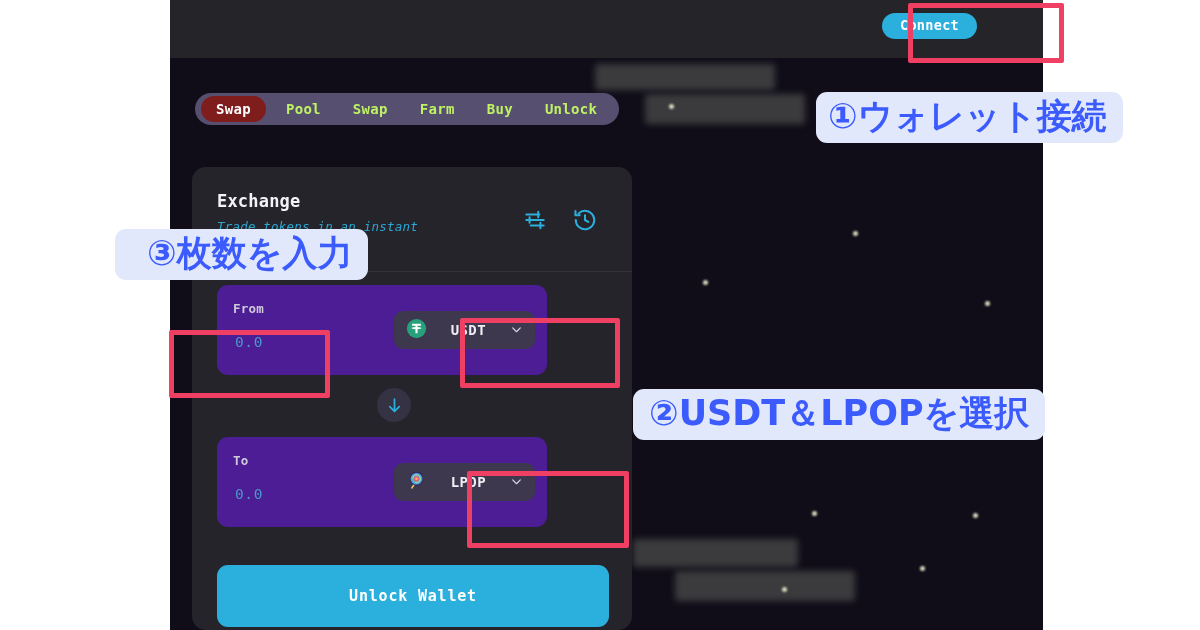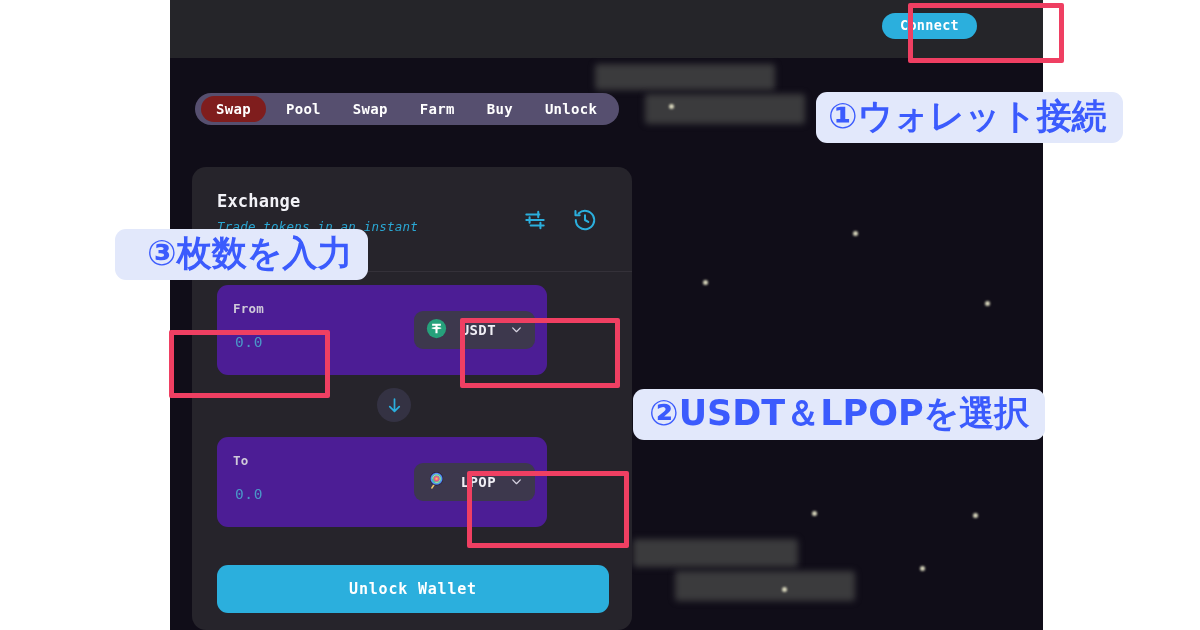--- a/index.html
+++ b/index.html
@@ -31,21 +31,21 @@
   .blob{position:absolute;background:#3b3b3d;border-radius:3px;filter:blur(3px);}
   .star{position:absolute;width:5px;height:5px;border-radius:50%;
         background:#d9d7bd;filter:blur(1.1px);}
   
   #tabbar{
     position:absolute;left:25px;top:93px;height:32px;
     background:#564f6f;border-radius:16px;display:flex;align-items:center;
     padding:0 6px;gap:0;
   }
   .tab{
-    color:#ffffff;font-size:14px;font-weight:bold;letter-spacing:.3px;
+    color:#bef264;font-size:14px;font-weight:bold;letter-spacing:.3px;
     padding:0 16px;line-height:32px;cursor:pointer;white-space:nowrap;
     font-family:"DejaVu Sans Mono","Liberation Mono",monospace;
   }
   .tab.active{
     background:#7f1d1d;color:#ffffff;border-radius:14px;
     line-height:26px;height:26px;padding:0 15px;margin:0 4px 0 0;
   }
   
   #card{
     position:absolute;left:22px;top:167px;width:440px;height:463px;
@@ -81,34 +81,34 @@
     font-size:12.5px;font-weight:bold;letter-spacing:.2px;
   }
   .row-amount{
     position:absolute;left:16px;top:48px;color:#4a97c9;
     font-size:14.5px;letter-spacing:.6px;background:transparent;border:none;
     outline:none;width:180px;
     font-family:"DejaVu Sans Mono","Liberation Mono",monospace;
   }
   .token-sel{
     position:absolute;right:12px;top:26px;height:38px;
-    display:flex;align-items:center;gap:14px;
+    display:flex;align-items:center;gap:24px;
     background:#3d384d;border-radius:9px;padding:0 12px;cursor:pointer;
   }
   .token-name{color:#f0eef5;font-size:14px;font-weight:bold;letter-spacing:.4px;}
   .caret{color:#d5d1e0;font-size:12px;line-height:1;}
   
   #swap-arrow{
     position:absolute;left:185px;top:221px;width:34px;height:34px;
     border-radius:50%;background:#343243;cursor:pointer;
     display:flex;align-items:center;justify-content:center;
   }
   
   #unlock-btn{
-    position:absolute;left:25px;top:398px;width:392px;height:48px;
+    position:absolute;left:25px;top:398px;width:392px;height:62px;
     background:#2bafdd;color:#ffffff;border:none;border-radius:11px;
     font-family:"DejaVu Sans Mono","Liberation Mono",monospace;
     font-size:15px;font-weight:bold;letter-spacing:.8px;cursor:pointer;
   }
   
   .hl{position:absolute;border:5px solid #ef3f62;border-radius:2px;}
   
   .callout{
     position:absolute;background:#e2e8fb;color:#3b5bfd;
     border-radius:11px;padding:7px 16px 9px 12px;

